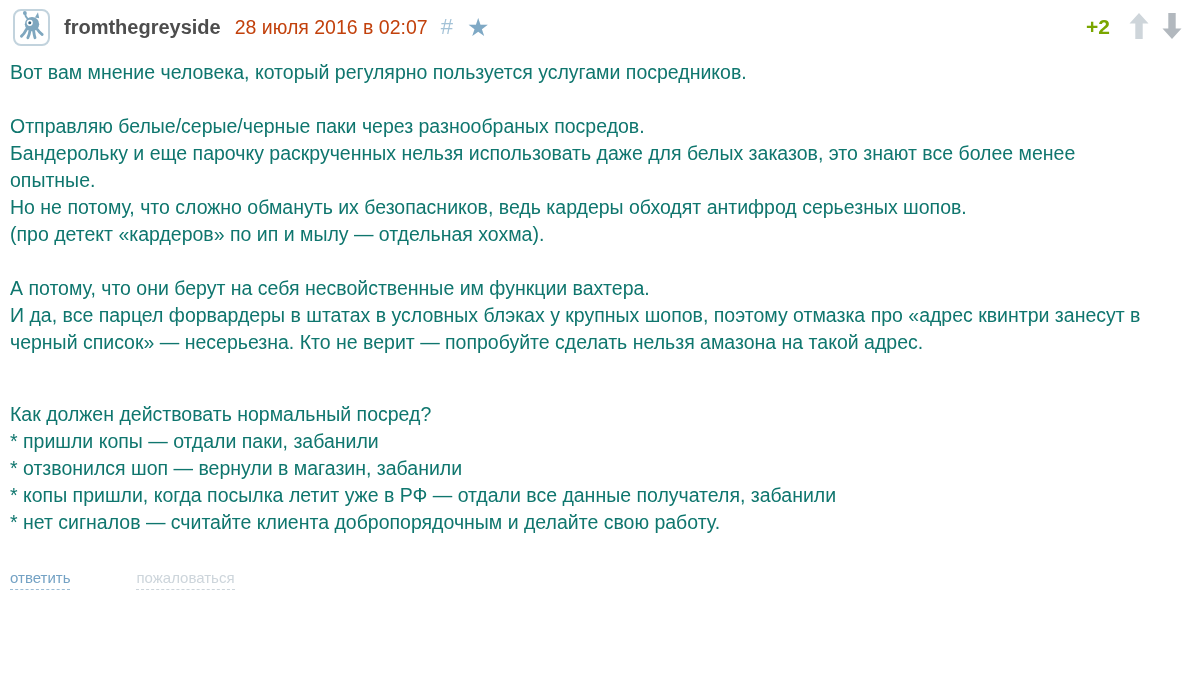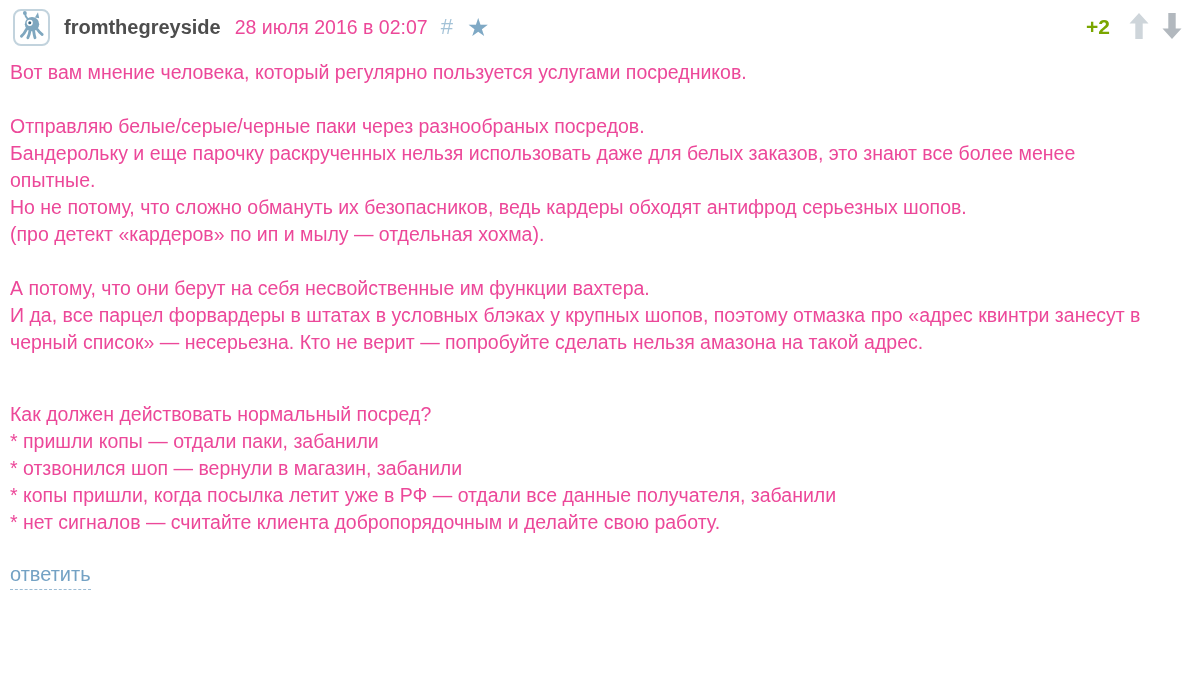--- a/index.html
+++ b/index.html
@@ -31,21 +31,21 @@
   .username {
     margin-left: 14px;
     font-size: 20px;
     font-weight: bold;
     color: #4d4d4d;
     cursor: pointer;
   }
   .datetime {
     margin-left: 14px;
     font-size: 19.5px;
-    color: #ec4899;
+    color: #c2410c;
     white-space: nowrap;
   }
   .hash-link {
     margin-left: 13px;
     font-size: 22px;
     color: #a3c2d7;
     text-decoration: none;
     cursor: pointer;
   }
   .star-link {
@@ -72,37 +72,38 @@
 
   
   .comment-body {
     padding: 0 38px 0 10px;
     margin-top: 13px;
   }
   .comment-body p {
     margin: 0 0 27px 0;
     font-size: 19.5px;
     line-height: 27px;
-    color: #ec4899;
+    color: #0f766e;
     white-space: pre-line; 
   }
   .comment-body p:last-child { margin-top: 45px; }
 
   
   .comment-footer {
     display: flex;
     gap: 66px;
     padding-left: 10px;
     margin-top: 0;
   }
   .footer-link {
-    font-size: 20px;
+    font-size: 15px;
     text-decoration: none;
     padding-bottom: 3px;
     cursor: pointer;
+    margin-top: 6px;
   }
   .reply-link {
     color: #74a2c4;
     border-bottom: 1px dashed #9cbcd4;
   }
   .report-link {
     color: #cdd5db;
     border-bottom: 1px dashed #cdd5db;
   }
 </style>
@@ -172,15 +173,16 @@
 И да, все парцел форвардеры в штатах в условных блэках у крупных шопов, поэтому отмазка про «адрес квинтри занесут в черный список» — несерьезна. Кто не верит — попробуйте сделать нельзя амазона на такой адрес.</p>
     <p>Как должен действовать нормальный посред?
 * пришли копы — отдали паки, забанили
 * отзвонился шоп — вернули в магазин, забанили
 * копы пришли, когда посылка летит уже в РФ — отдали все данные получателя, забанили
 * нет сигналов — считайте клиента добропорядочным и делайте свою работу.</p>
   </div>
 
   <div class="comment-footer">
     <a class="footer-link reply-link">ответить</a>
+    <a class="footer-link report-link">пожаловаться</a>
   </div>
 
 </div>
 
 </body></html>

